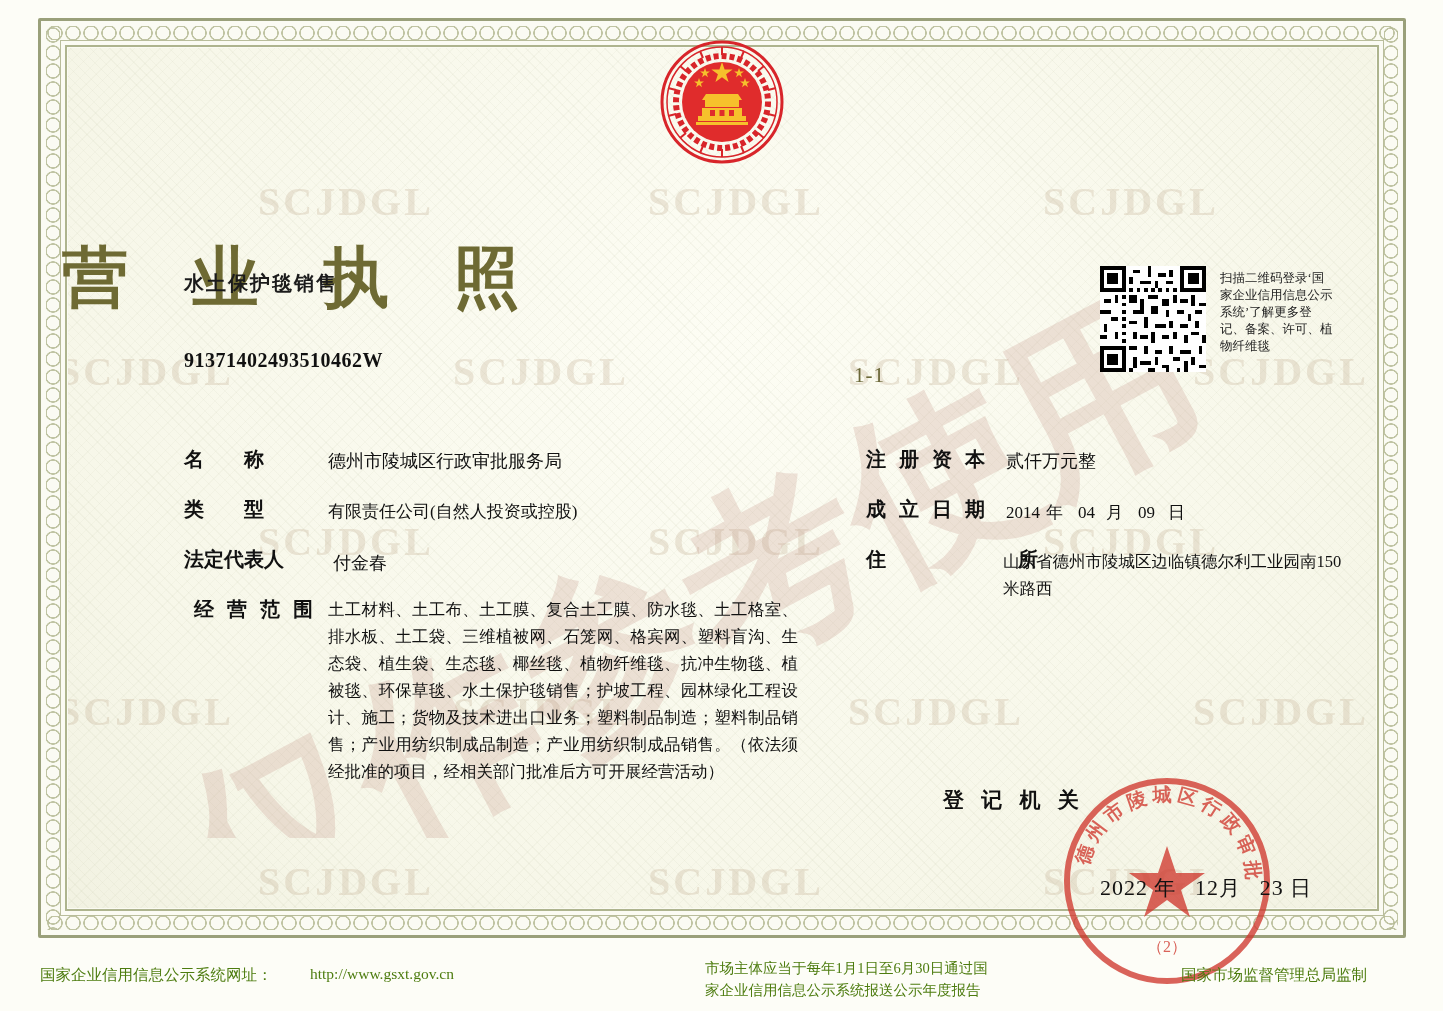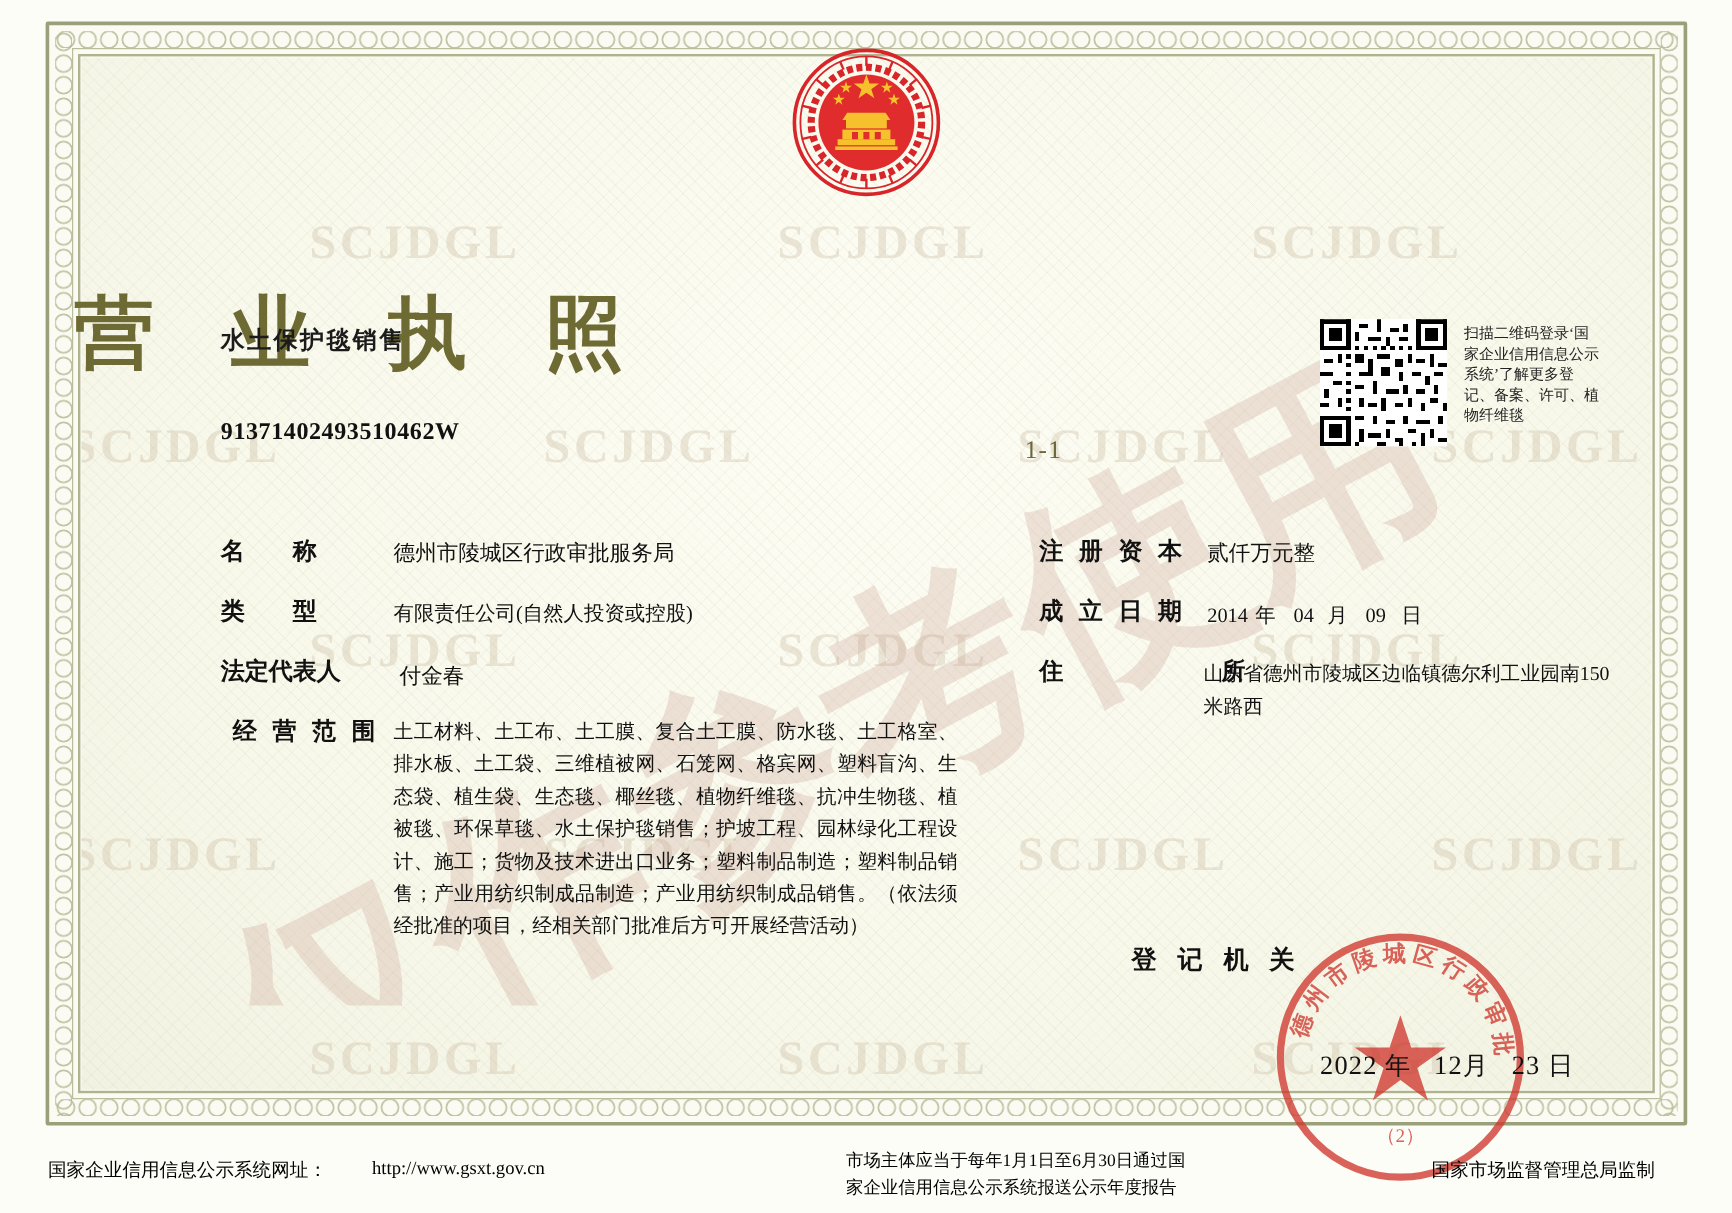--- a/index.html
+++ b/index.html
@@ -154,23 +154,23 @@
   .date-line span.num{font-size:22px;}
 
   
   .seal{
     position:absolute;left:1022px;top:756px;width:214px;height:214px;
     pointer-events:none;opacity:.78;
   }
 
   
   .footer{
-    position:absolute;left:0;right:4px;top:955px;height:56px;
-    font-family:"Liberation Serif","DejaVu Serif",serif;
-    color:#000000;
+    position:absolute;left:0;right:16px;top:955px;height:56px;
+    font-family:"Liberation Serif","DejaVu Serif",serif;
+    color:#4d7c0f;
   }
   .f-left{position:absolute;left:40px;top:10px;font-size:15.5px;}
   .f-url{position:absolute;left:310px;top:10px;font-size:15.5px;}
   .f-mid{position:absolute;left:705px;top:2px;font-size:14.5px;line-height:22px;text-align:left;}
   .f-right{position:absolute;right:60px;top:10px;font-size:15.5px;}
 </style>
 </head>
 <body>
 
 <div class="cert">

